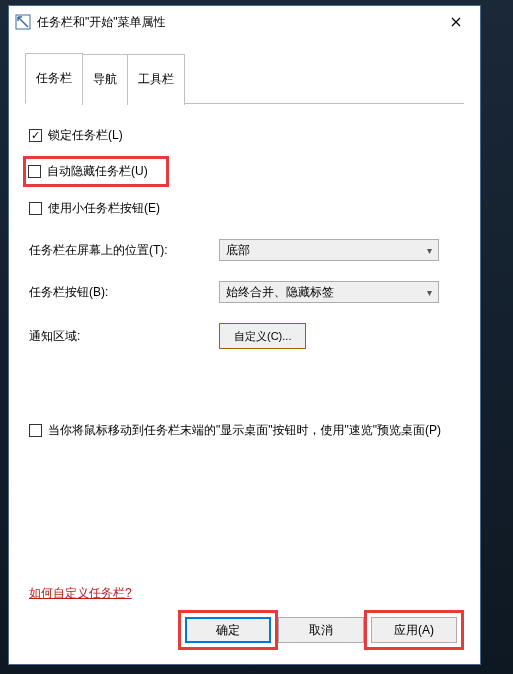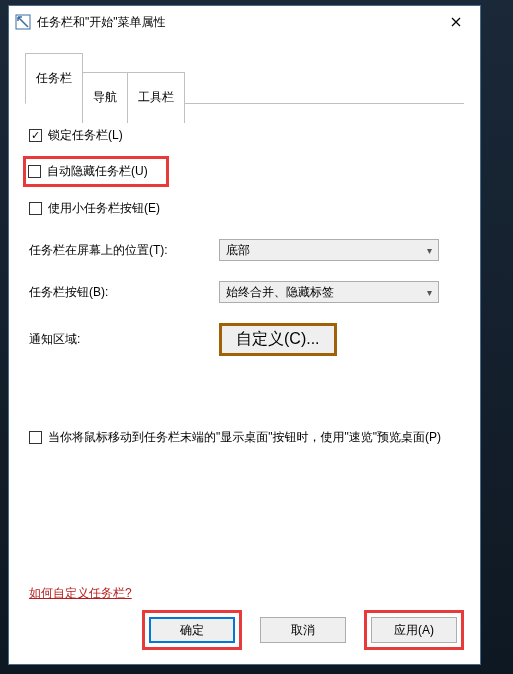--- a/index.html
+++ b/index.html
@@ -68,21 +68,21 @@
     position: relative;
     font-size: 12px;
   }
   .tab.active {
     background: #ffffff;
     top: 1px;
     border-bottom: 1px solid #ffffff;
   }
   .tab.inactive {
     background: #ffffff;
-    top: 20px;
+    top: 2px;
   }
   .tab-page {
     padding: 20px 4px 4px 4px;
   }
   .row {
     display: flex;
     align-items: center;
     margin-bottom: 10px;
     min-height: 22px;
   }
@@ -128,42 +128,42 @@
     align-items: center;
     padding: 0 6px;
     justify-content: space-between;
     font-size: 12px;
   }
   .select .chev {
     font-size: 10px;
     color: #555;
   }
   .btn-small {
-    height: 33px;
-    border: 3px solid #a16207;
+    height: 26px;
+    border: 1px solid #a16207;
     background: #efefef;
     padding: 0 14px;
     display: inline-flex;
     align-items: center;
-    font-size: 16px;
+    font-size: 11px;
   }
   .link {
     color: #b91c1c;
     text-decoration: underline;
     font-size: 12px;
     position: absolute;
     left: 20px;
     bottom: 62px;
   }
   .button-bar {
     position: absolute;
     right: 16px;
     bottom: 14px;
     display: flex;
-    gap: 18px;
+    gap: 0;
     margin-left: 12px;
   }
   .dlg-btn {
     width: 86px;
     height: 26px;
     border: 1px solid #adadad;
     background: #efefef;
     display: inline-flex;
     align-items: center;
     justify-content: center;

